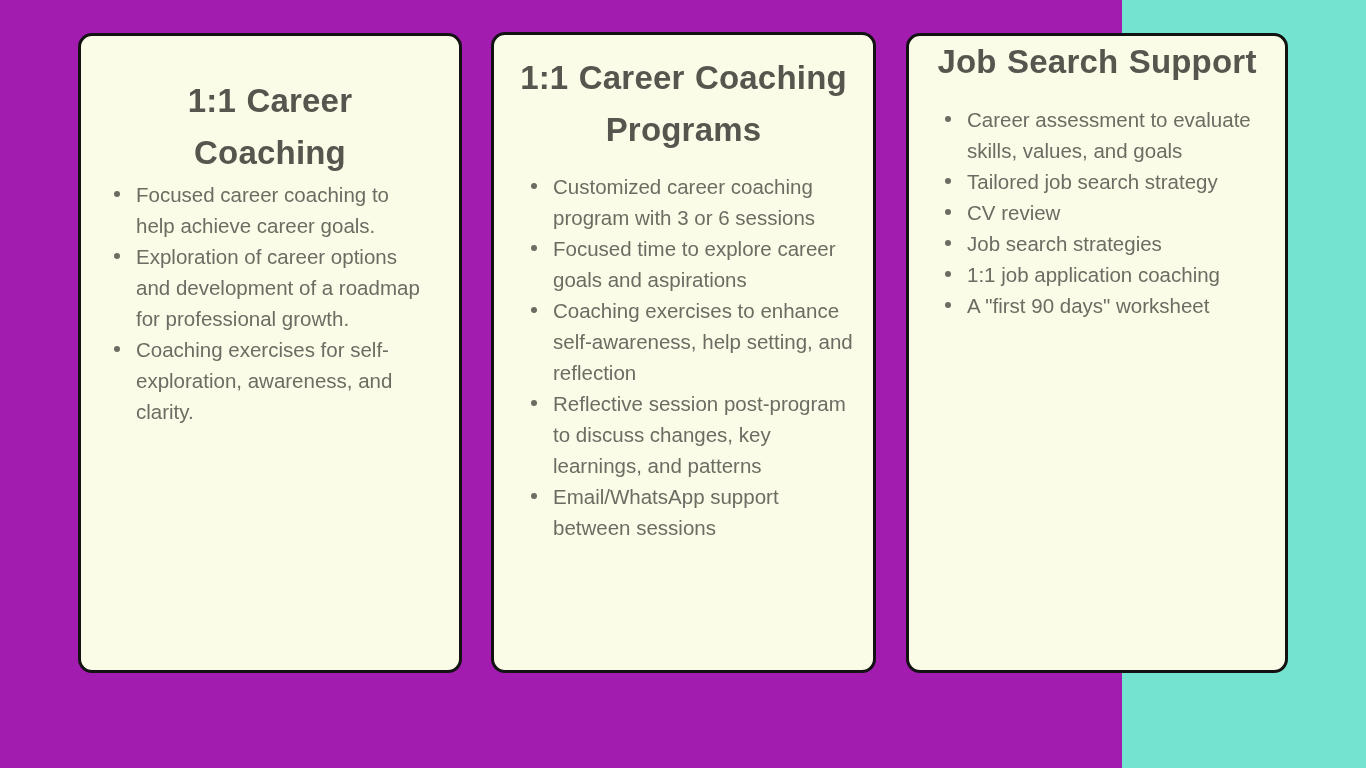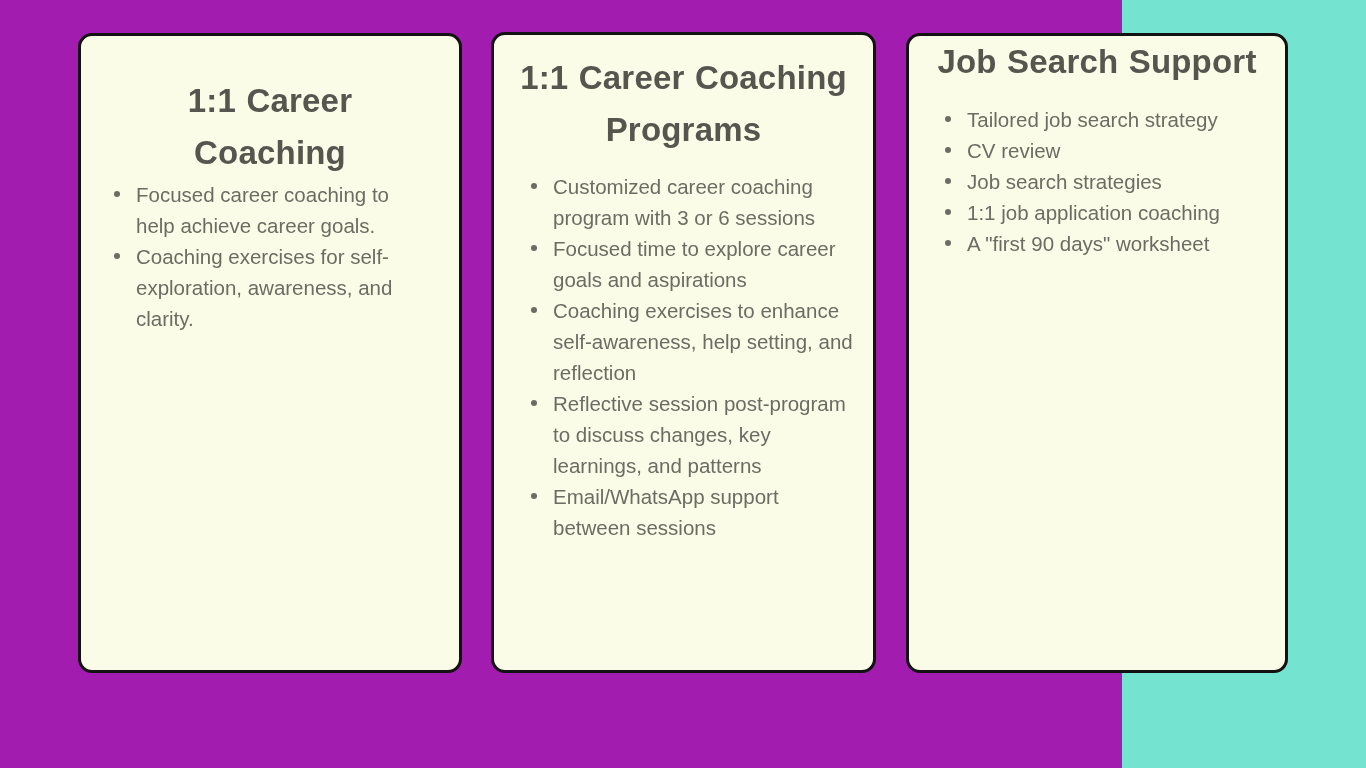--- a/index.html
+++ b/index.html
@@ -91,20 +91,24 @@
 
     <div class="card card-1">
       <h2 class="card-title">1:1 Career Coaching</h2>
       <ul class="bullet-list">
         <li class="bullet-item">
           <span class="bullet-dot"></span>
           <span class="bullet-text">Focused career coaching to help achieve career goals.</span>
         </li>
         <li class="bullet-item">
           <span class="bullet-dot"></span>
+          <span class="bullet-text">Exploration of career options and development of a roadmap for professional growth.</span>
+        </li>
+        <li class="bullet-item">
+          <span class="bullet-dot"></span>
           <span class="bullet-text">Coaching exercises for self-exploration, awareness, and clarity.</span>
         </li>
       </ul>
     </div>
 
     <div class="card card-2">
       <h2 class="card-title">1:1 Career Coaching Programs</h2>
       <ul class="bullet-list">
         <li class="bullet-item">
           <span class="bullet-dot"></span>
@@ -127,20 +131,24 @@
           <span class="bullet-text">Email/WhatsApp support between sessions</span>
         </li>
       </ul>
     </div>
 
     <div class="card card-3">
       <h2 class="card-title">Job Search Support</h2>
       <ul class="bullet-list">
         <li class="bullet-item">
           <span class="bullet-dot"></span>
+          <span class="bullet-text">Career assessment to evaluate skills, values, and goals</span>
+        </li>
+        <li class="bullet-item">
+          <span class="bullet-dot"></span>
           <span class="bullet-text">Tailored job search strategy</span>
         </li>
         <li class="bullet-item">
           <span class="bullet-dot"></span>
           <span class="bullet-text">CV review</span>
         </li>
         <li class="bullet-item">
           <span class="bullet-dot"></span>
           <span class="bullet-text">Job search strategies</span>
         </li>

